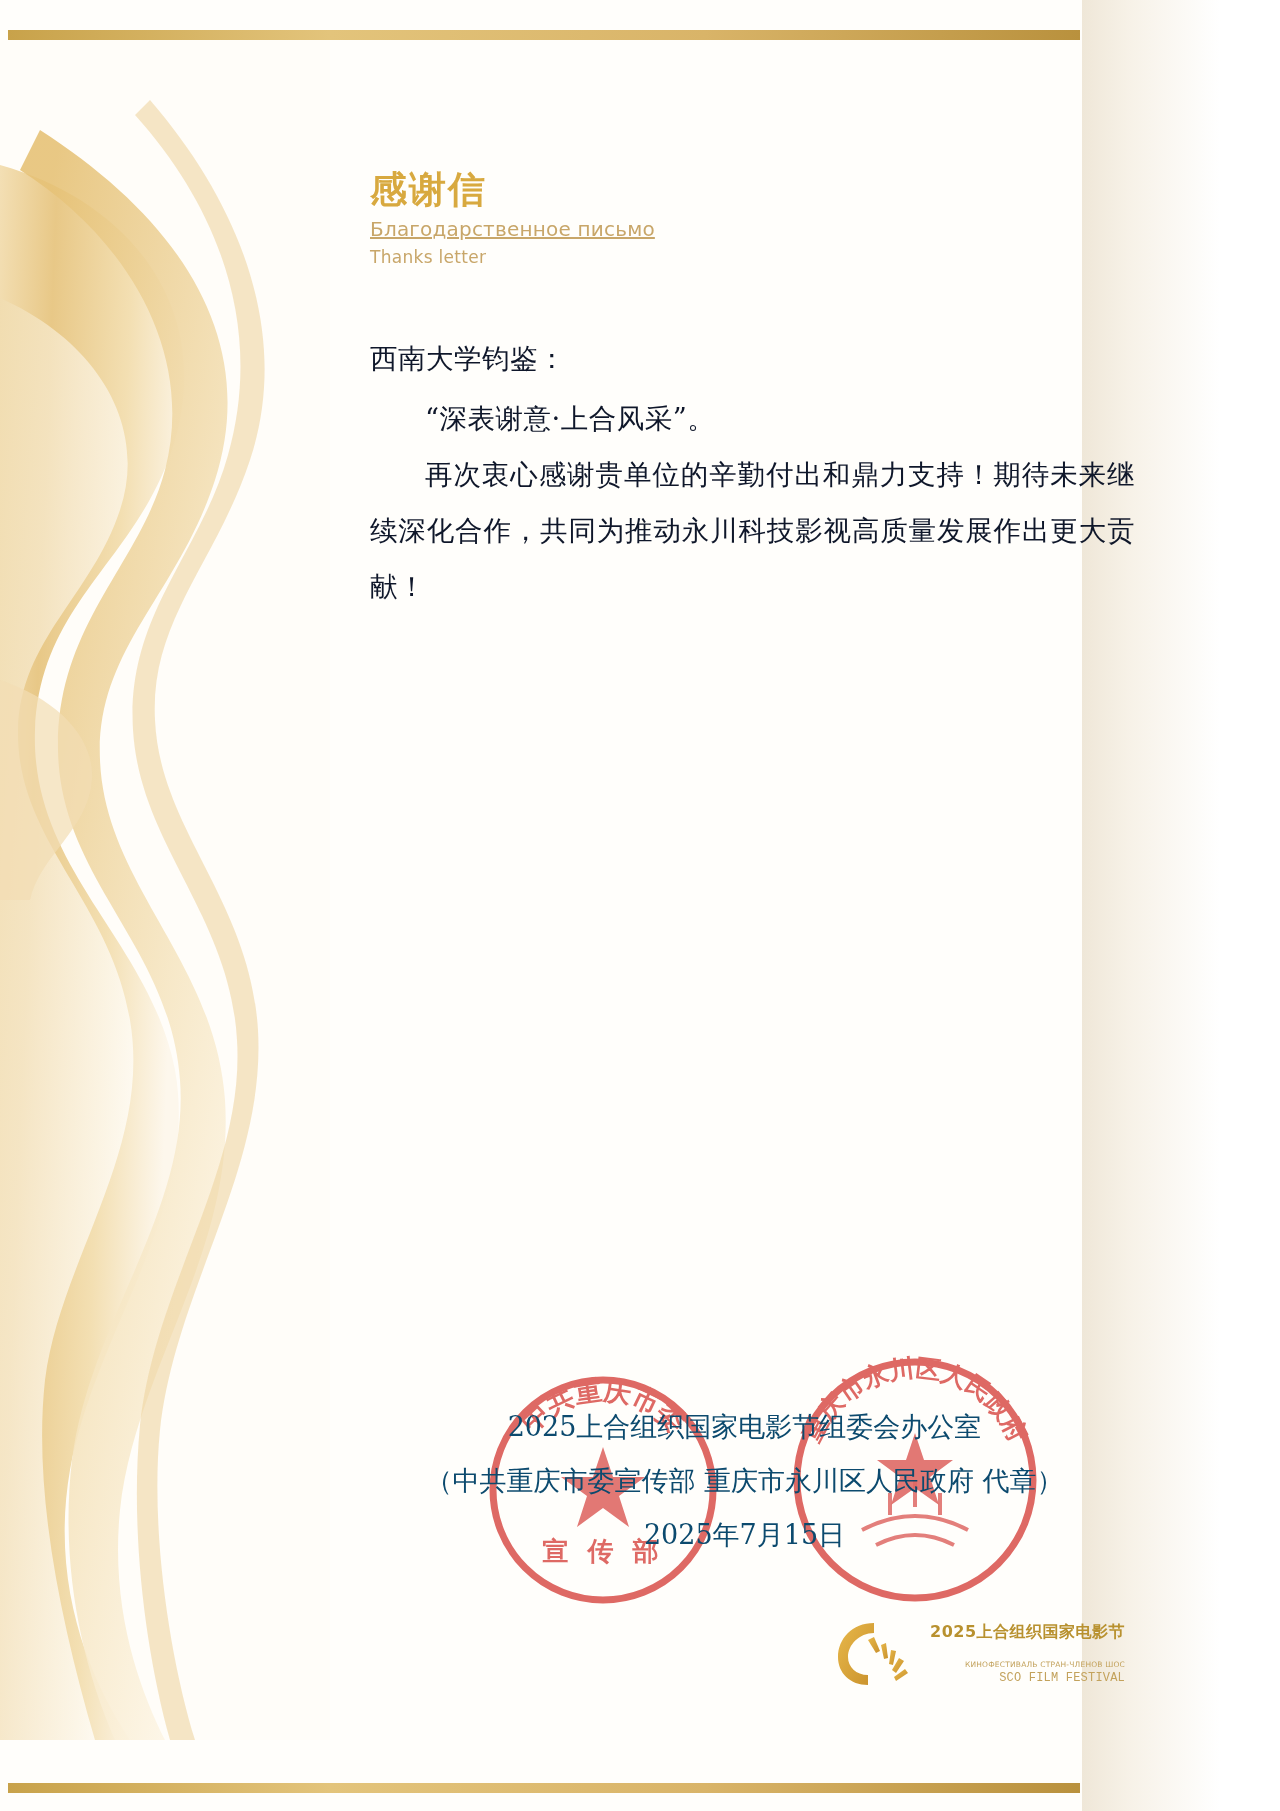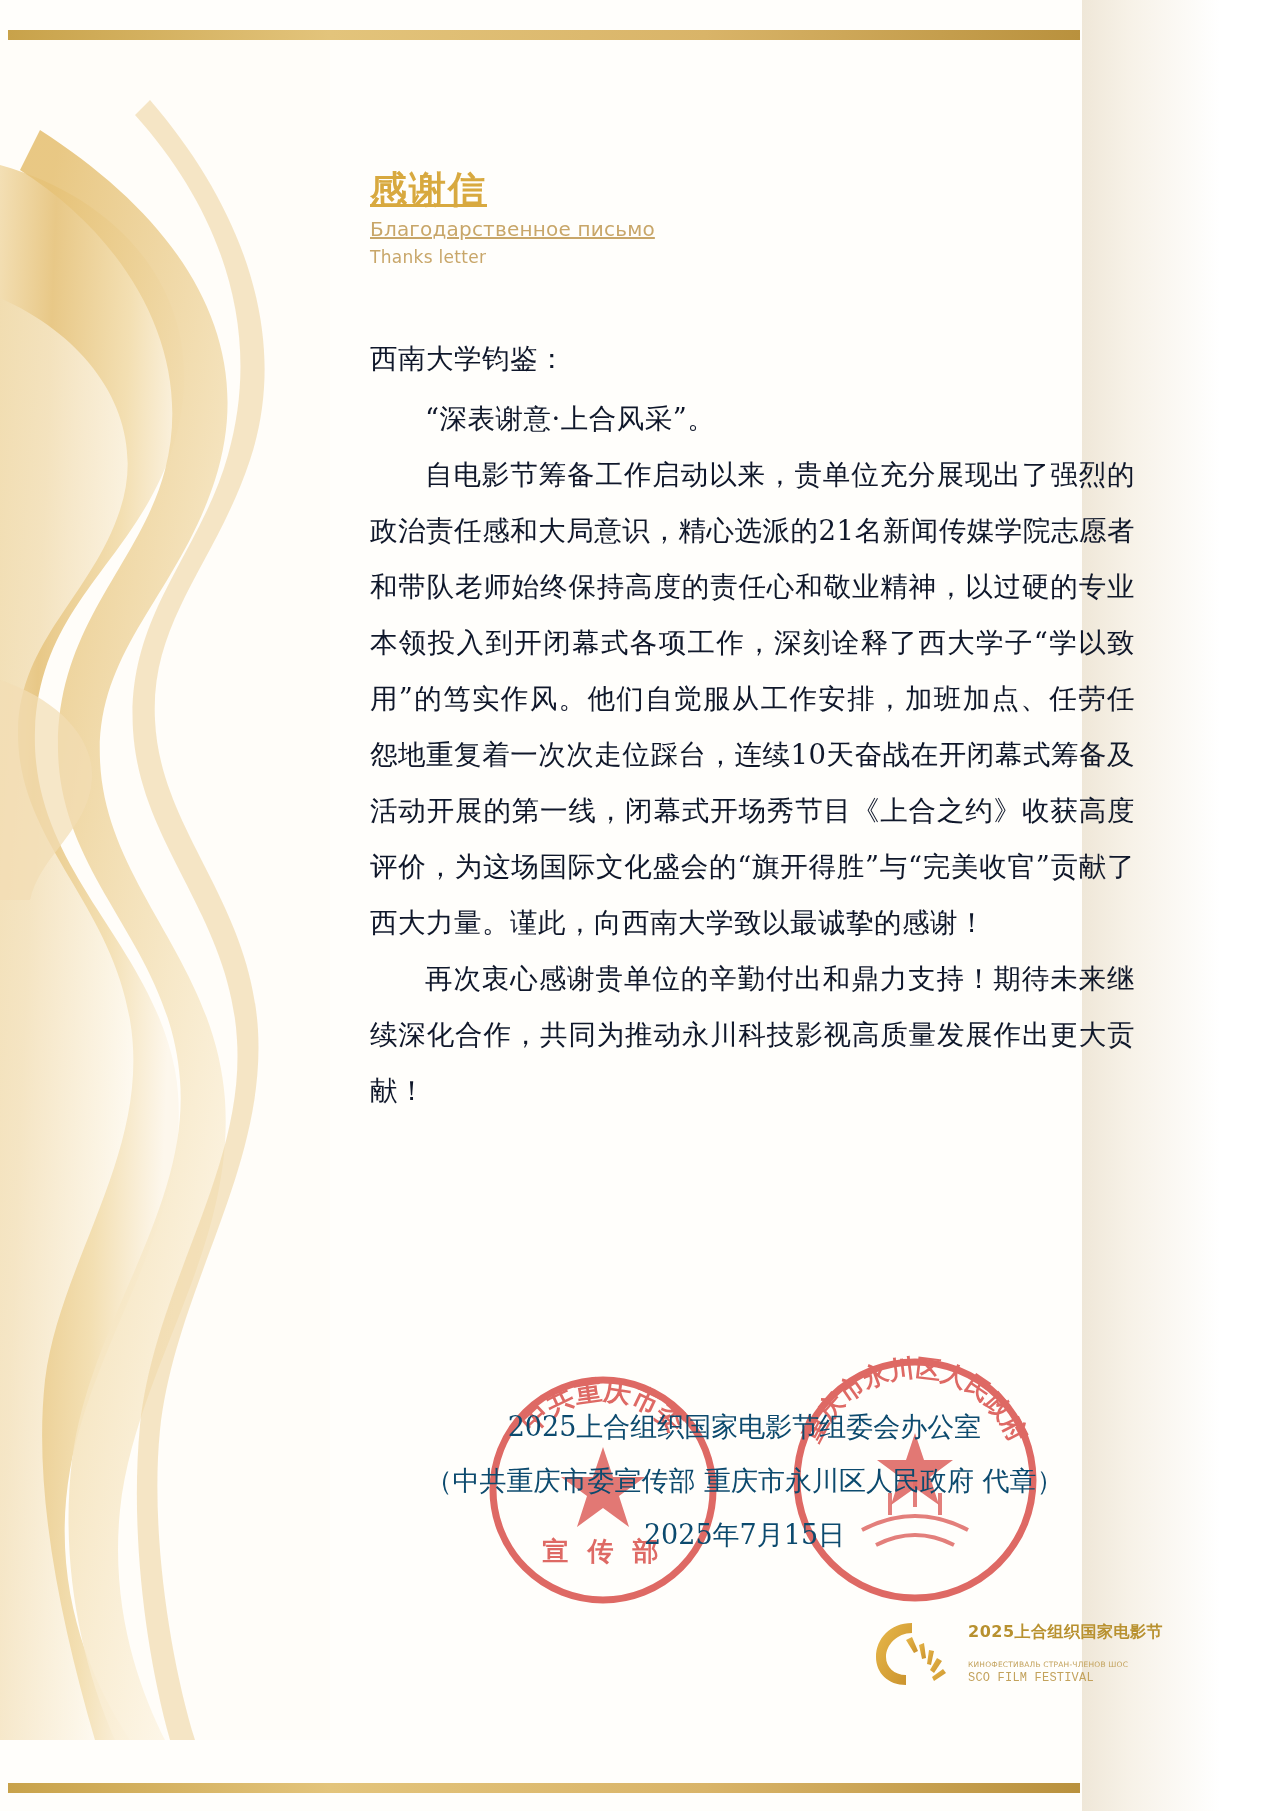--- a/index.html
+++ b/index.html
@@ -64,21 +64,20 @@
     left: 370px;
     top: 170px;
   }
   .title-cn {
     font-family: "DejaVu Sans", sans-serif;
     font-size: 37px;
     font-weight: bold;
     color: #d8a93f;
     letter-spacing: 2px;
     line-height: 1.1;
-    text-decoration: underline;
   }
   .title-ru {
     font-family: "DejaVu Sans", sans-serif;
     font-size: 20px;
     color: #c8a669;
     margin-top: 6px;
     letter-spacing: 0.2px;
     text-decoration: underline;
   }
   .title-en {
@@ -129,26 +128,27 @@
     border-radius: 50%;
     opacity: 0.72;
     z-index: 3;
     pointer-events: none;
   }
   .seal svg { display: block; }
 
   
   .festival-logo {
     position: absolute;
-    left: 868px;
+    left: 830px;
     top: 1615px;
     display: flex;
     align-items: center;
     gap: 12px;
     z-index: 5;
+    text-align: right;
   }
   .logo-mark { width: 88px; height: 78px; }
   .logo-text { line-height: 1.15; }
   .logo-text .lt-cn {
     font-family: "DejaVu Sans", sans-serif;
     font-size: 16px;
     color: #b8912f;
     font-weight: bold;
     letter-spacing: 0.5px;
   }
@@ -209,21 +209,20 @@
 
   <div class="titles">
     <div class="title-cn">感谢信</div>
     <div class="title-ru">Благодарственное письмо</div>
     <div class="title-en">Thanks letter</div>
   </div>
 
   <div class="body-text">
     <p class="salutation">西南大学钧鉴：</p>
     <p class="para">“深表谢意·上合风采”。</p>
-    <p class="para">自电影节筹备工作启动以来，贵单位充分展现出了强烈的政治责任感和大局意识，精心选派的21名新闻传媒学院志愿者和带队老师始终保持高度的责任心和敬业精神，以过硬的专业本领投入到开闭幕式各项工作，深刻诠释了西大学子“学以致用”的笃实作风。他们自觉服从工作安排，加班加点、任劳任怨地重复着一次次走位踩台，连续10天奋战在开闭幕式筹备及活动开展的第一线，闭幕式开场秀节目《上合之约》收获高度评价，为这场国际文化盛会的“旗开得胜”与“完美收官”贡献了西大力量。谨此，向西南大学致以最诚挚的感谢！</p>
     <p class="para">再次衷心感谢贵单位的辛勤付出和鼎力支持！期待未来继续深化合作，共同为推动永川科技影视高质量发展作出更大贡献！</p>
   </div>
 
   <div class="seal" style="left:488px; top:1375px; width:230px; height:230px;">
     <svg width="230" height="230" viewBox="0 0 230 230" xmlns="http://www.w3.org/2000/svg">
       <circle cx="115" cy="115" r="110" fill="none" stroke="#d2302b" stroke-width="7"></circle>
       <path d="M115 72 l10 30 h32 l-26 19 10 31 -26-19 -26 19 10-31 -26-19 h32 z" fill="#d2302b" opacity="0.9"></path>
       <path id="arcTop1" d="M 25 115 A 90 90 0 0 1 205 115" fill="none"></path>
       <text font-family="DejaVu Serif, serif" font-size="27" fill="#d2302b" font-weight="bold">
         <textPath href="#arcTop1" startOffset="50%" text-anchor="middle">中共重庆市委</textPath>

